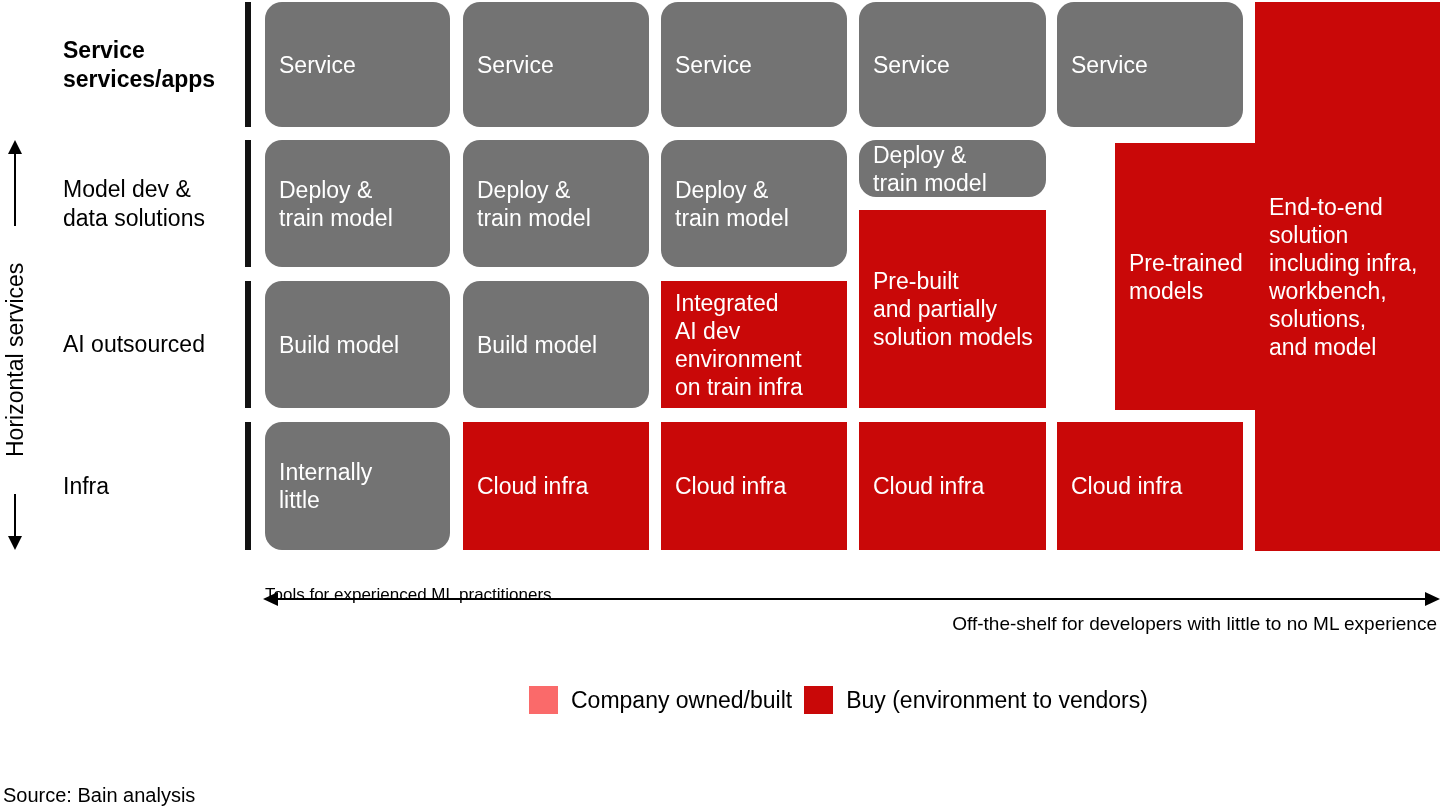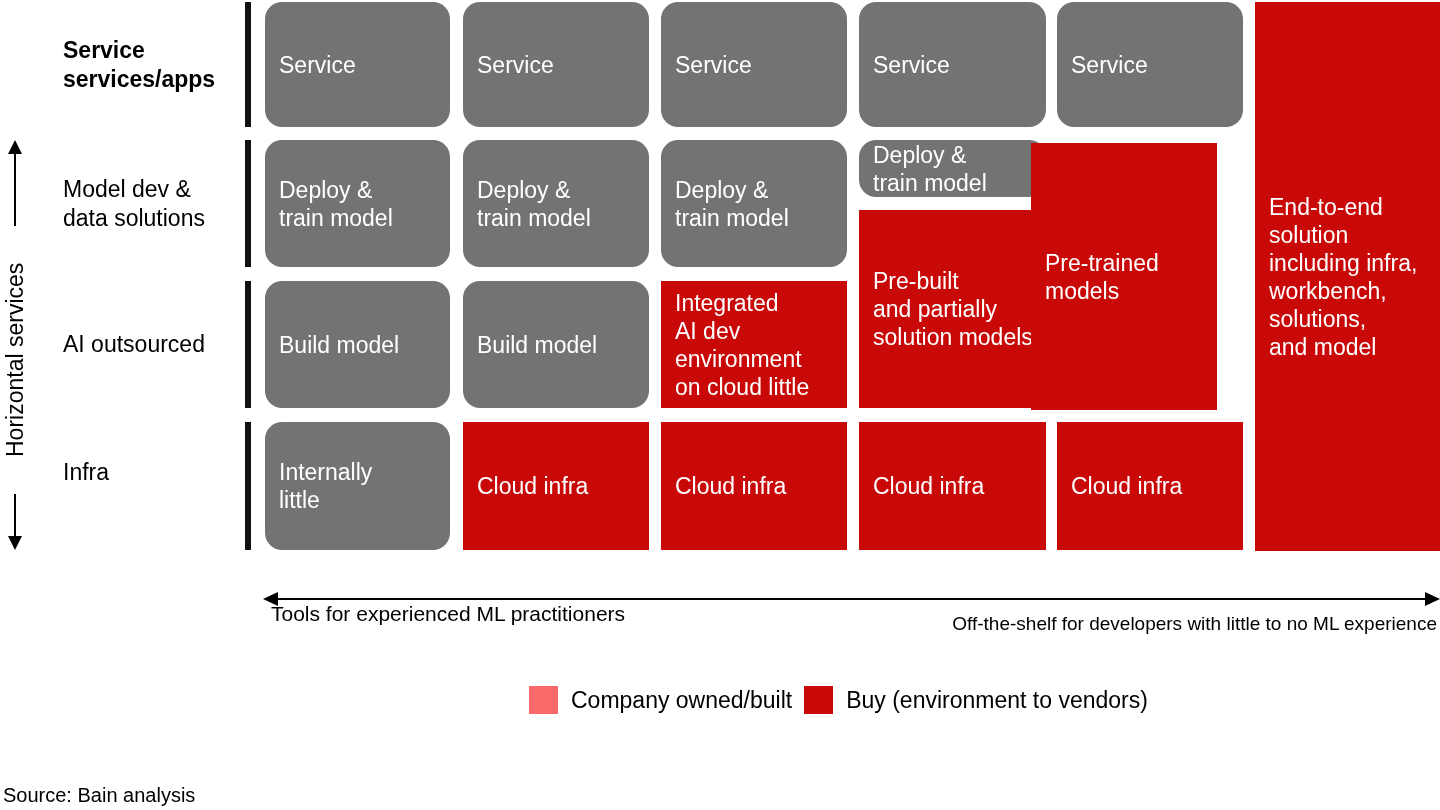--- a/index.html
+++ b/index.html
@@ -27,21 +27,21 @@
     position:absolute; left:1px; top:140px; width:28px; height:410px;
     display:flex; flex-direction:column; align-items:center;
   }
   .vaxis svg { display:block; flex:0 0 auto; }
   .vaxis-label {
     flex:1 1 auto; writing-mode:vertical-rl; transform:rotate(180deg);
     text-align:center; font-size:23px; line-height:28px; padding:2px 0;
   }
   
   .xarrow { position:absolute; left:263px; top:591px; }
-  .xlabel-left  { position:absolute; left:265px; top:602px; font-size:21px;margin-left:6px; }
+  .xlabel-left  { position:absolute; left:265px; top:585px; font-size:17px; }
   .xlabel-right { position:absolute; right:3px;  top:613px; font-size:19px; }
   
   .legend { position:absolute; left:529px; top:686px; display:flex; align-items:flex-end; font-size:23px; }
   .legend-item { display:flex; align-items:center; }
   .legend-item + .legend-item { margin-left:12px; }
   .swatch { width:29px; height:28px; margin-right:13px; flex:0 0 auto; }
   
   .source { position:absolute; left:3px; top:784px; font-size:20px; }
 </style>
 </head>
@@ -59,21 +59,21 @@
       <line x1="13" y1="0" x2="13" y2="48" stroke="#000" stroke-width="2"></line>
       <polygon points="13,56 6,42 20,42" fill="#000"></polygon>
     </svg>
   </div>
 
   <div class="rowlabel bold" style="top:2px;height:125px">Service
 services/apps</div>
   <div class="rowlabel" style="top:140px;height:127px">Model dev &amp;
 data solutions</div>
   <div class="rowlabel" style="top:281px;height:127px">AI outsourced</div>
-  <div class="rowlabel" style="top:408px;height:128px">Infra</div>
+  <div class="rowlabel" style="top:422px;height:128px">Infra</div>
 
   <div class="bar" style="top:2px;height:125px"></div>
   <div class="bar" style="top:140px;height:127px"></div>
   <div class="bar" style="top:281px;height:127px"></div>
   <div class="bar" style="top:422px;height:128px"></div>
 
   <div class="box owned" style="left:265px;top:2px;width:185px;height:125px">Service</div>
   <div class="box owned" style="left:463px;top:2px;width:186px;height:125px">Service</div>
   <div class="box owned" style="left:661px;top:2px;width:186px;height:125px">Service</div>
   <div class="box owned" style="left:859px;top:2px;width:187px;height:125px">Service</div>
@@ -83,29 +83,29 @@
 train model</div>
   <div class="box owned" style="left:463px;top:140px;width:186px;height:127px">Deploy &amp;
 train model</div>
   <div class="box owned" style="left:661px;top:140px;width:186px;height:127px">Deploy &amp;
 train model</div>
   <div class="box owned" style="left:859px;top:140px;width:187px;height:57px">Deploy &amp;
 train model</div>
   <div class="box buy" style="left:859px;top:210px;width:187px;height:198px">Pre-built
 and partially
 solution models</div>
-  <div class="box buy" style="left:1031px;top:143px;width:186px;height:267px">Pre-trained
+  <div class="box buy" style="left:1115px;top:143px;width:186px;height:267px">Pre-trained
 models</div>
 
   <div class="box owned" style="left:265px;top:281px;width:185px;height:127px">Build model</div>
   <div class="box owned" style="left:463px;top:281px;width:186px;height:127px">Build model</div>
   <div class="box buy" style="left:661px;top:281px;width:186px;height:127px">Integrated
 AI dev
 environment
-on cloud little</div>
+on train infra</div>
 
   <div class="box owned" style="left:265px;top:422px;width:185px;height:128px">Internally
 little</div>
   <div class="box buy" style="left:463px;top:422px;width:186px;height:128px">Cloud infra</div>
   <div class="box buy" style="left:661px;top:422px;width:186px;height:128px">Cloud infra</div>
   <div class="box buy" style="left:859px;top:422px;width:187px;height:128px">Cloud infra</div>
   <div class="box buy" style="left:1057px;top:422px;width:186px;height:128px">Cloud infra</div>
 
   <div class="box buy" style="left:1255px;top:2px;width:185px;height:549px">End-to-end
 solution

